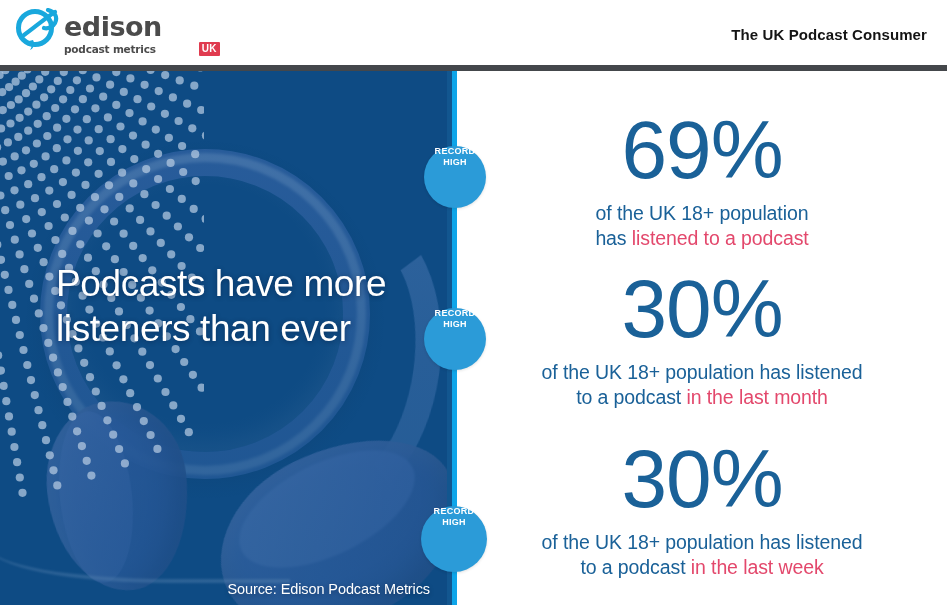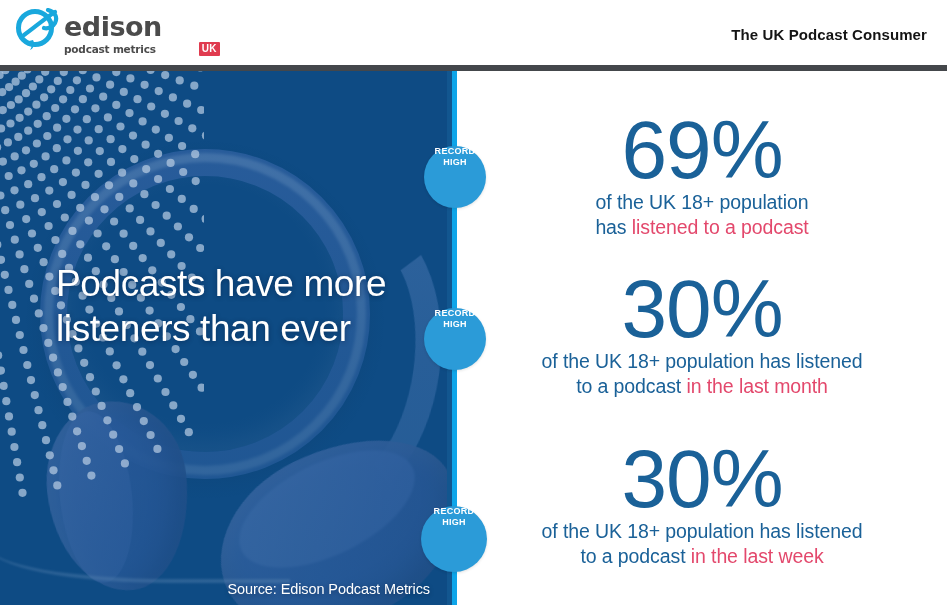--- a/index.html
+++ b/index.html
@@ -308,21 +308,21 @@
 
   .stat-num {
     font-size: 82px;
     font-weight: normal;
     color: #1a6198;
     line-height: 0.96;
     letter-spacing: -1px;
     font-family: "Liberation Sans", sans-serif;
   }
   .stat-desc {
-    margin-top: 0;
+    margin-top: 11px;
     font-size: 19.5px;
     color: #1a6198;
     line-height: 1.28;
     letter-spacing: -0.1px;
     padding: 0 12px;
   }
   .hl { color: #e3486c; }
 </style>
 </head>
 <body>

